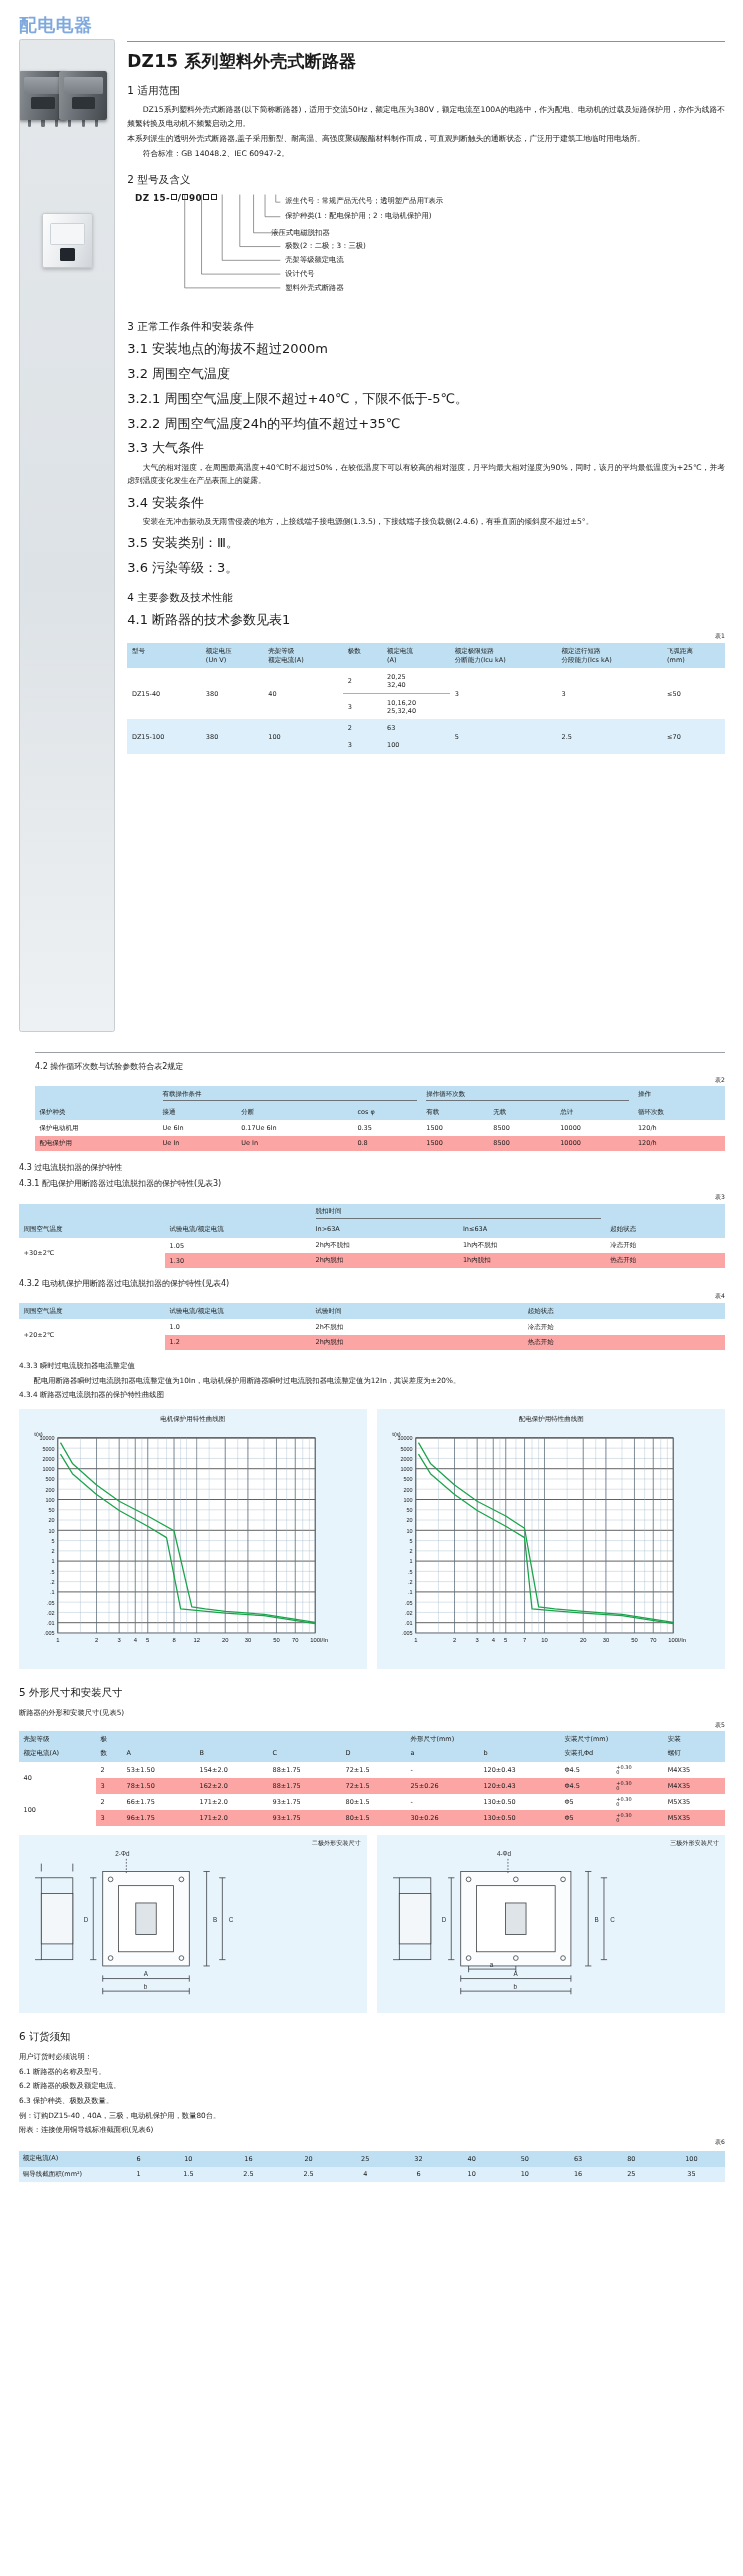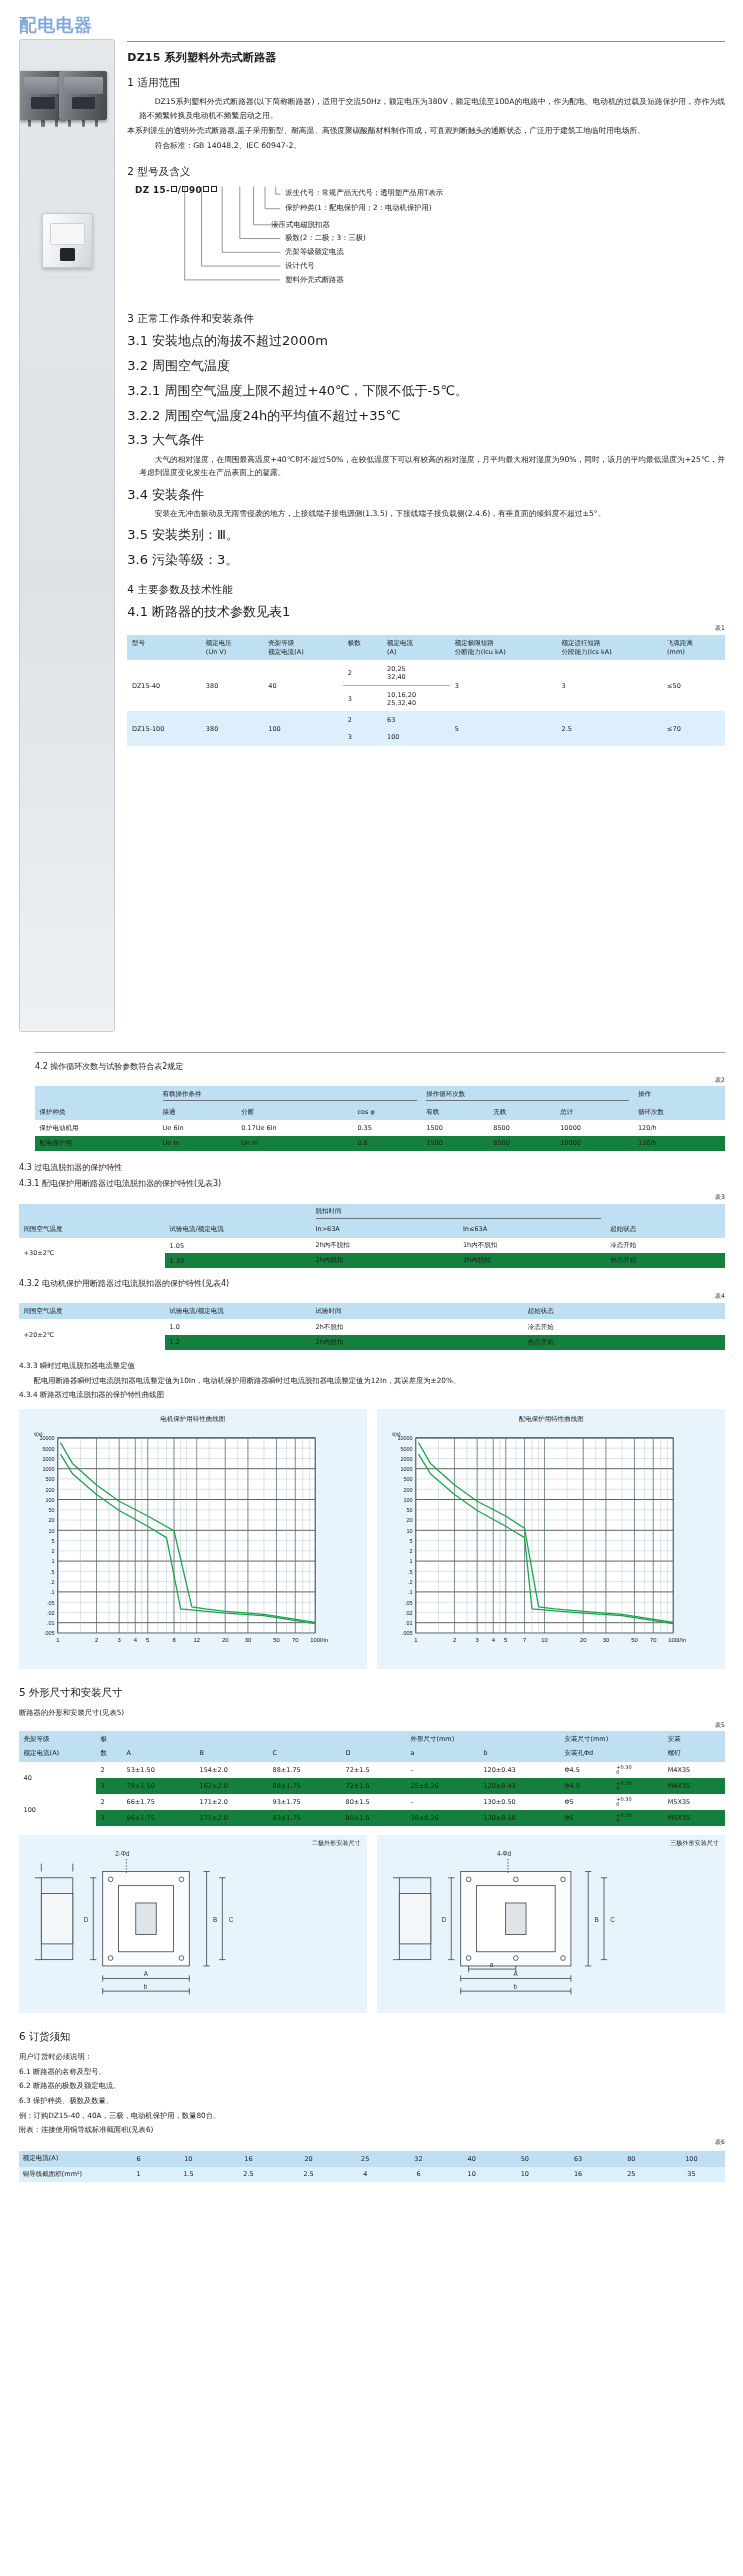--- a/index.html
+++ b/index.html
@@ -68,26 +68,26 @@
     background:#f4f6f7; border:0.8px solid #cdd2d6; border-radius:1.5px;
   }
   .prod-white:after{
     content:""; position:absolute; left:17px; right:17px; top:34px; height:13px;
     background:#20262b; border-radius:1.5px;
   }
 
   
   .txt-col { flex:1 1 auto; min-width:0; padding-top:1.5px; }
   .rule-top { border-top:0.8px solid #8d9196; margin-bottom:8.4px; }
-  h1.doc-title { font-size:11px; font-weight:bold; margin:0 0 10.7px 0; letter-spacing:0.2px; }
+  h1.doc-title { font-size:17px; font-weight:bold; margin:0 0 10.7px 0; letter-spacing:0.2px; }
   h2.sec { font-size:10.4px; font-weight:normal; margin:12.3px 0 5.4px 0; letter-spacing:0.2px; }
   h2.sec.first { margin-top:0; }
   .sub { font-size:13px; margin:4.6px 0 2.3px 0; line-height:1.55; }
   p.body-t { font-size:7.7px; line-height:1.78; margin:0 0 1.5px 0; text-align:justify; }
-  p.body-t.indent { text-indent:2em;margin-left:12px; }
+  p.body-t.indent { text-indent:2em; }
 
   
   .model { position:relative; margin:3.1px 0 4.6px 0; height:115px; font-size:7.7px; }
   .model .code { font-weight:bold; font-size:8.8px; letter-spacing:0.4px; margin-left:7.7px; }
   .model .code .sq {
     display:inline-block; width:6.1px; height:6.1px; border:0.8px solid #222;
     margin:0 0.8px; vertical-align:0.8px;
   }
   .model svg { position:absolute; left:0; top:0; }
   .model .lbl { position:absolute; font-size:7.3px; white-space:nowrap; }
@@ -102,21 +102,21 @@
   table.spec tr.r1 td { background:#ffffff; }
   table.spec tr.r2 td { background:#ddeffa; }
   .poleline { border-bottom:0.8px solid #aab0b5; }
 
   
   .wide-wrap { margin:4.6px 0 3.1px 0; }
   table.w { border-collapse:collapse; width:100%; font-size:6.5px; }
   table.w th { background:#bfe0f2; font-weight:normal; padding:3.8px 4.6px; text-align:left; vertical-align:bottom; line-height:1.4;}
   table.w th.grp { vertical-align:top; padding-bottom:0.8px;}
   table.w td { padding:3.1px 4.6px; background:#fff; }
-  table.w tr.alt td { background:#15803d; }
+  table.w tr.alt td { background:#fca5a5; }
   .grp-underline { display:block; border-bottom:0.8px solid #6d7378; padding-bottom:1.5px; margin-bottom:1.5px;}
 
   h2.big { font-size:10.4px; margin:17px 0 6.1px 0; font-weight:normal; }
   .note-line { font-size:7.3px; line-height:1.8; margin:1.5px 0; }
   .note-line.ind { text-indent:2em; }
 
   
   .charts { display:flex; gap:10.7px; margin-top:7.7px; }
   .chart-box { flex:1 1 0; background:#e8f4fb; padding:6.1px 6.1px 4.6px 6.1px; }
   .chart-title { text-align:center; font-size:6.5px; margin-bottom:3.1px; }

